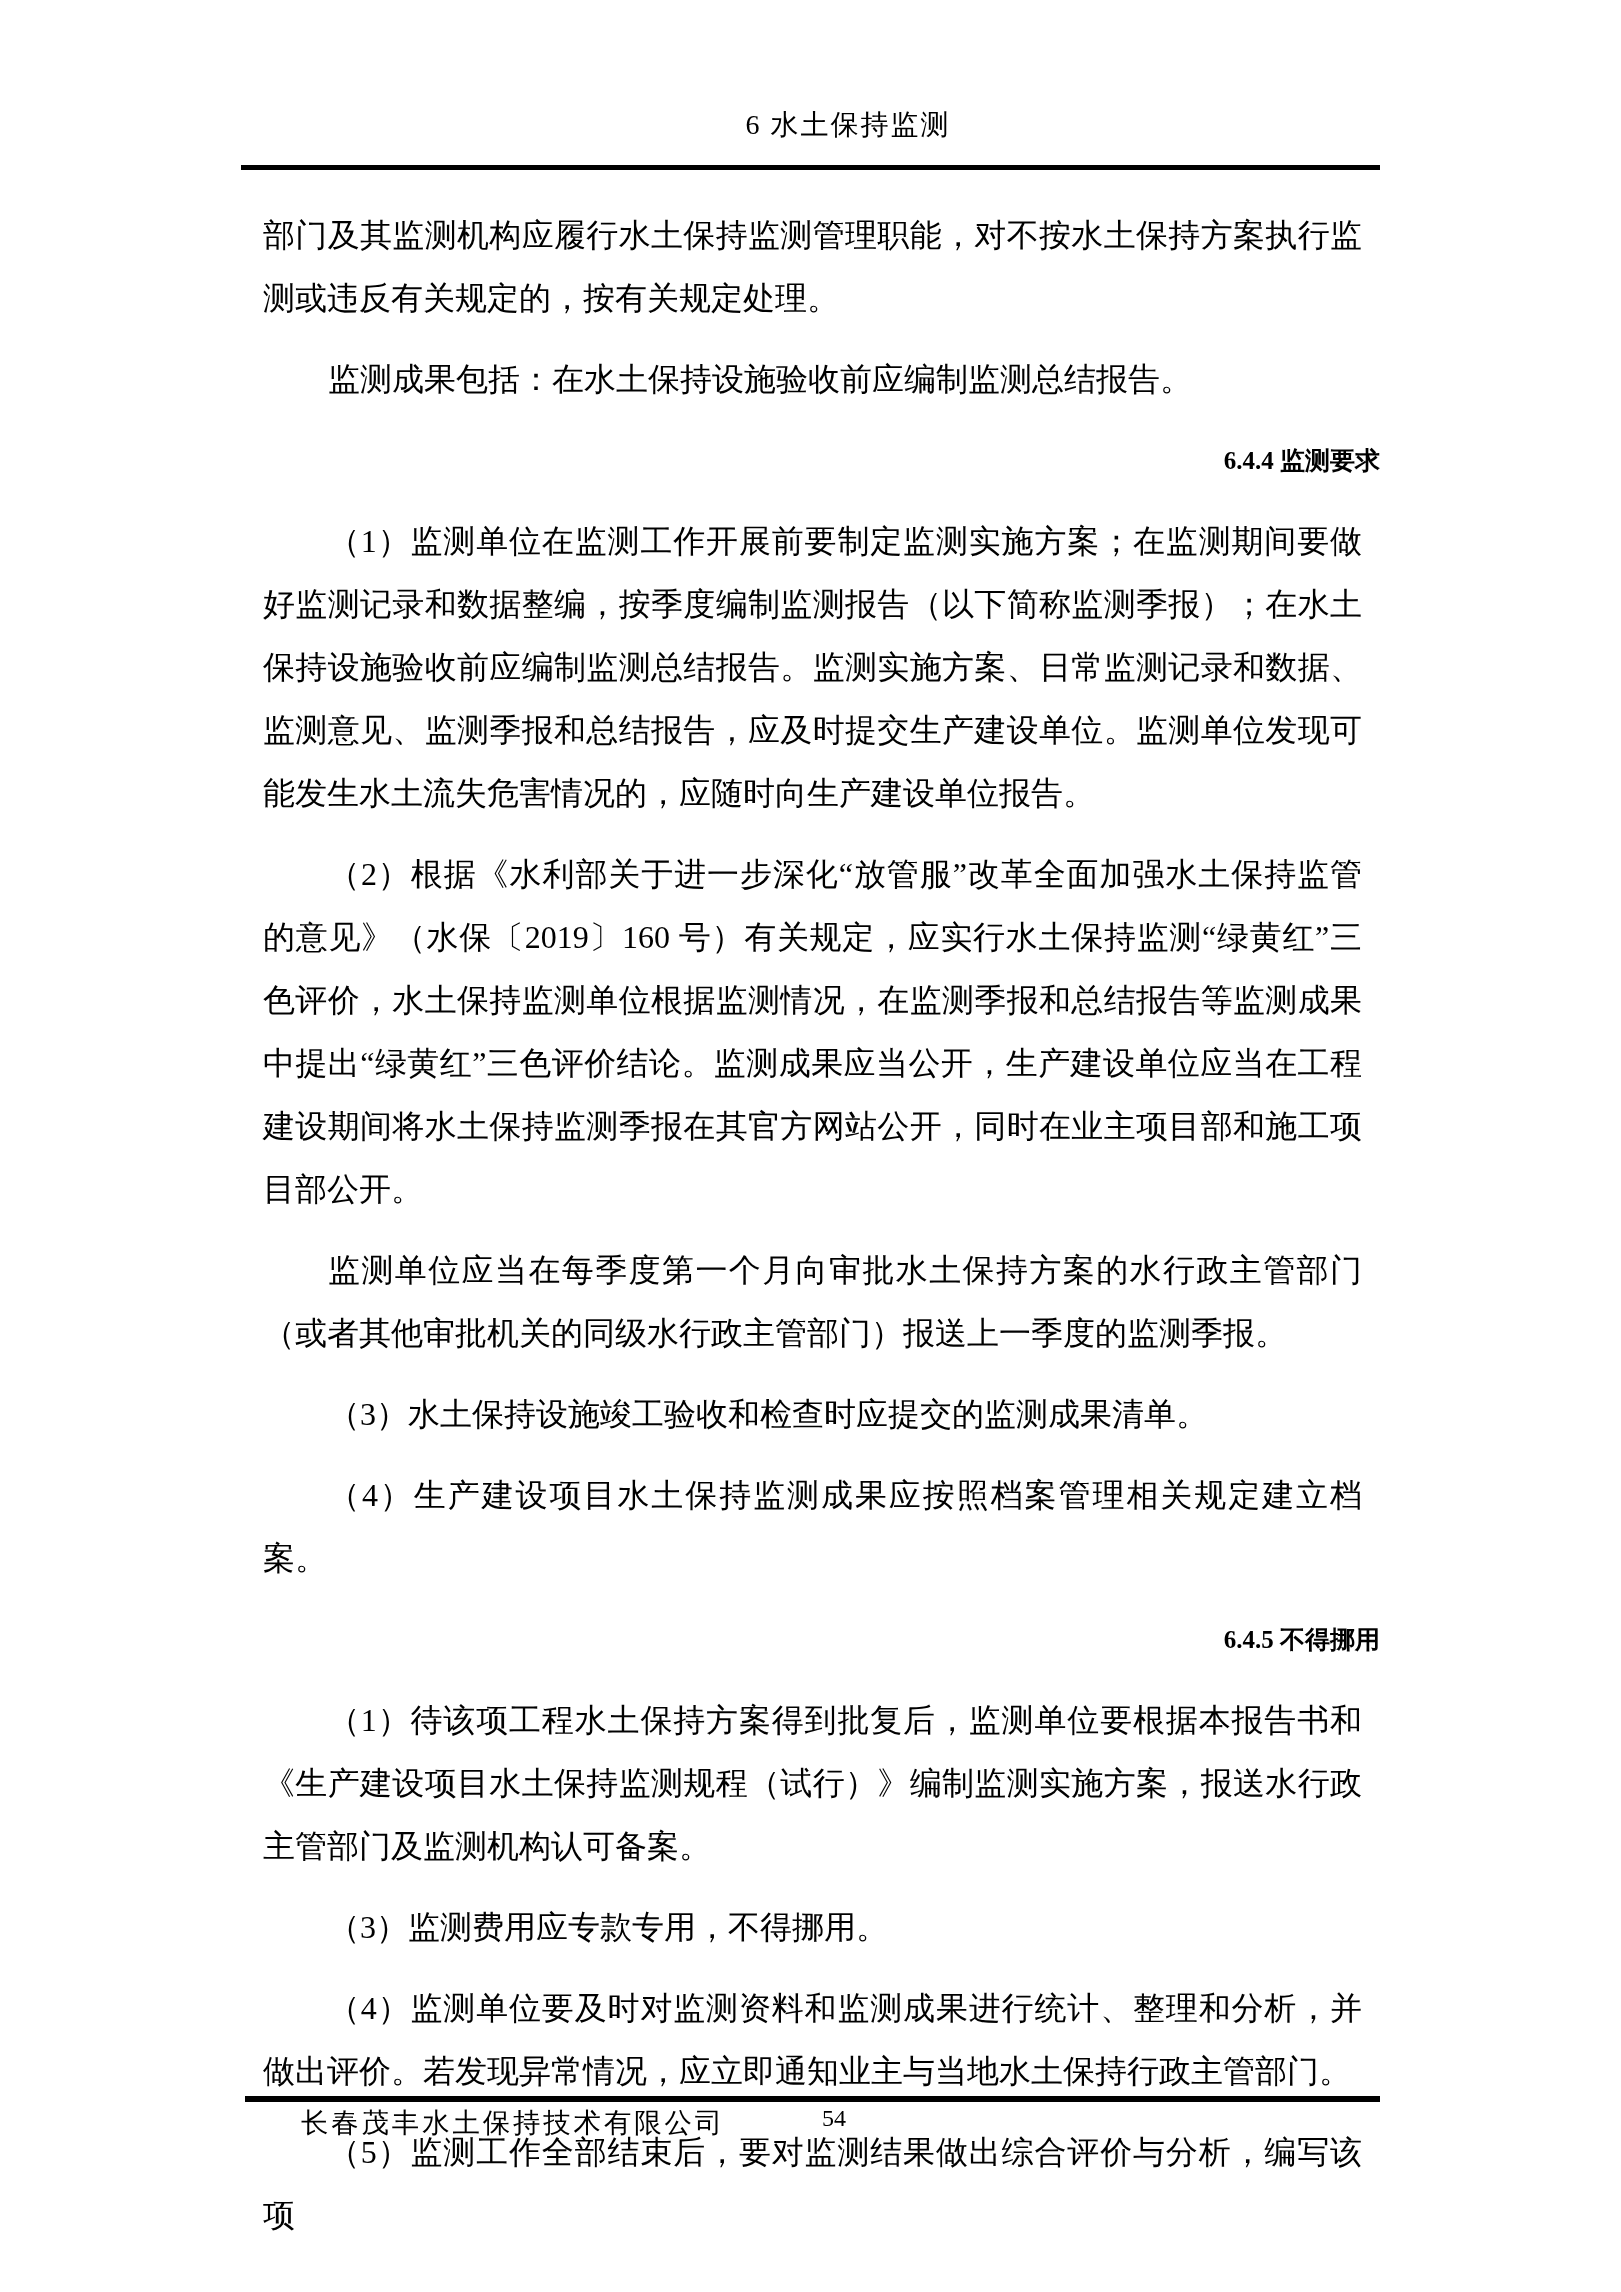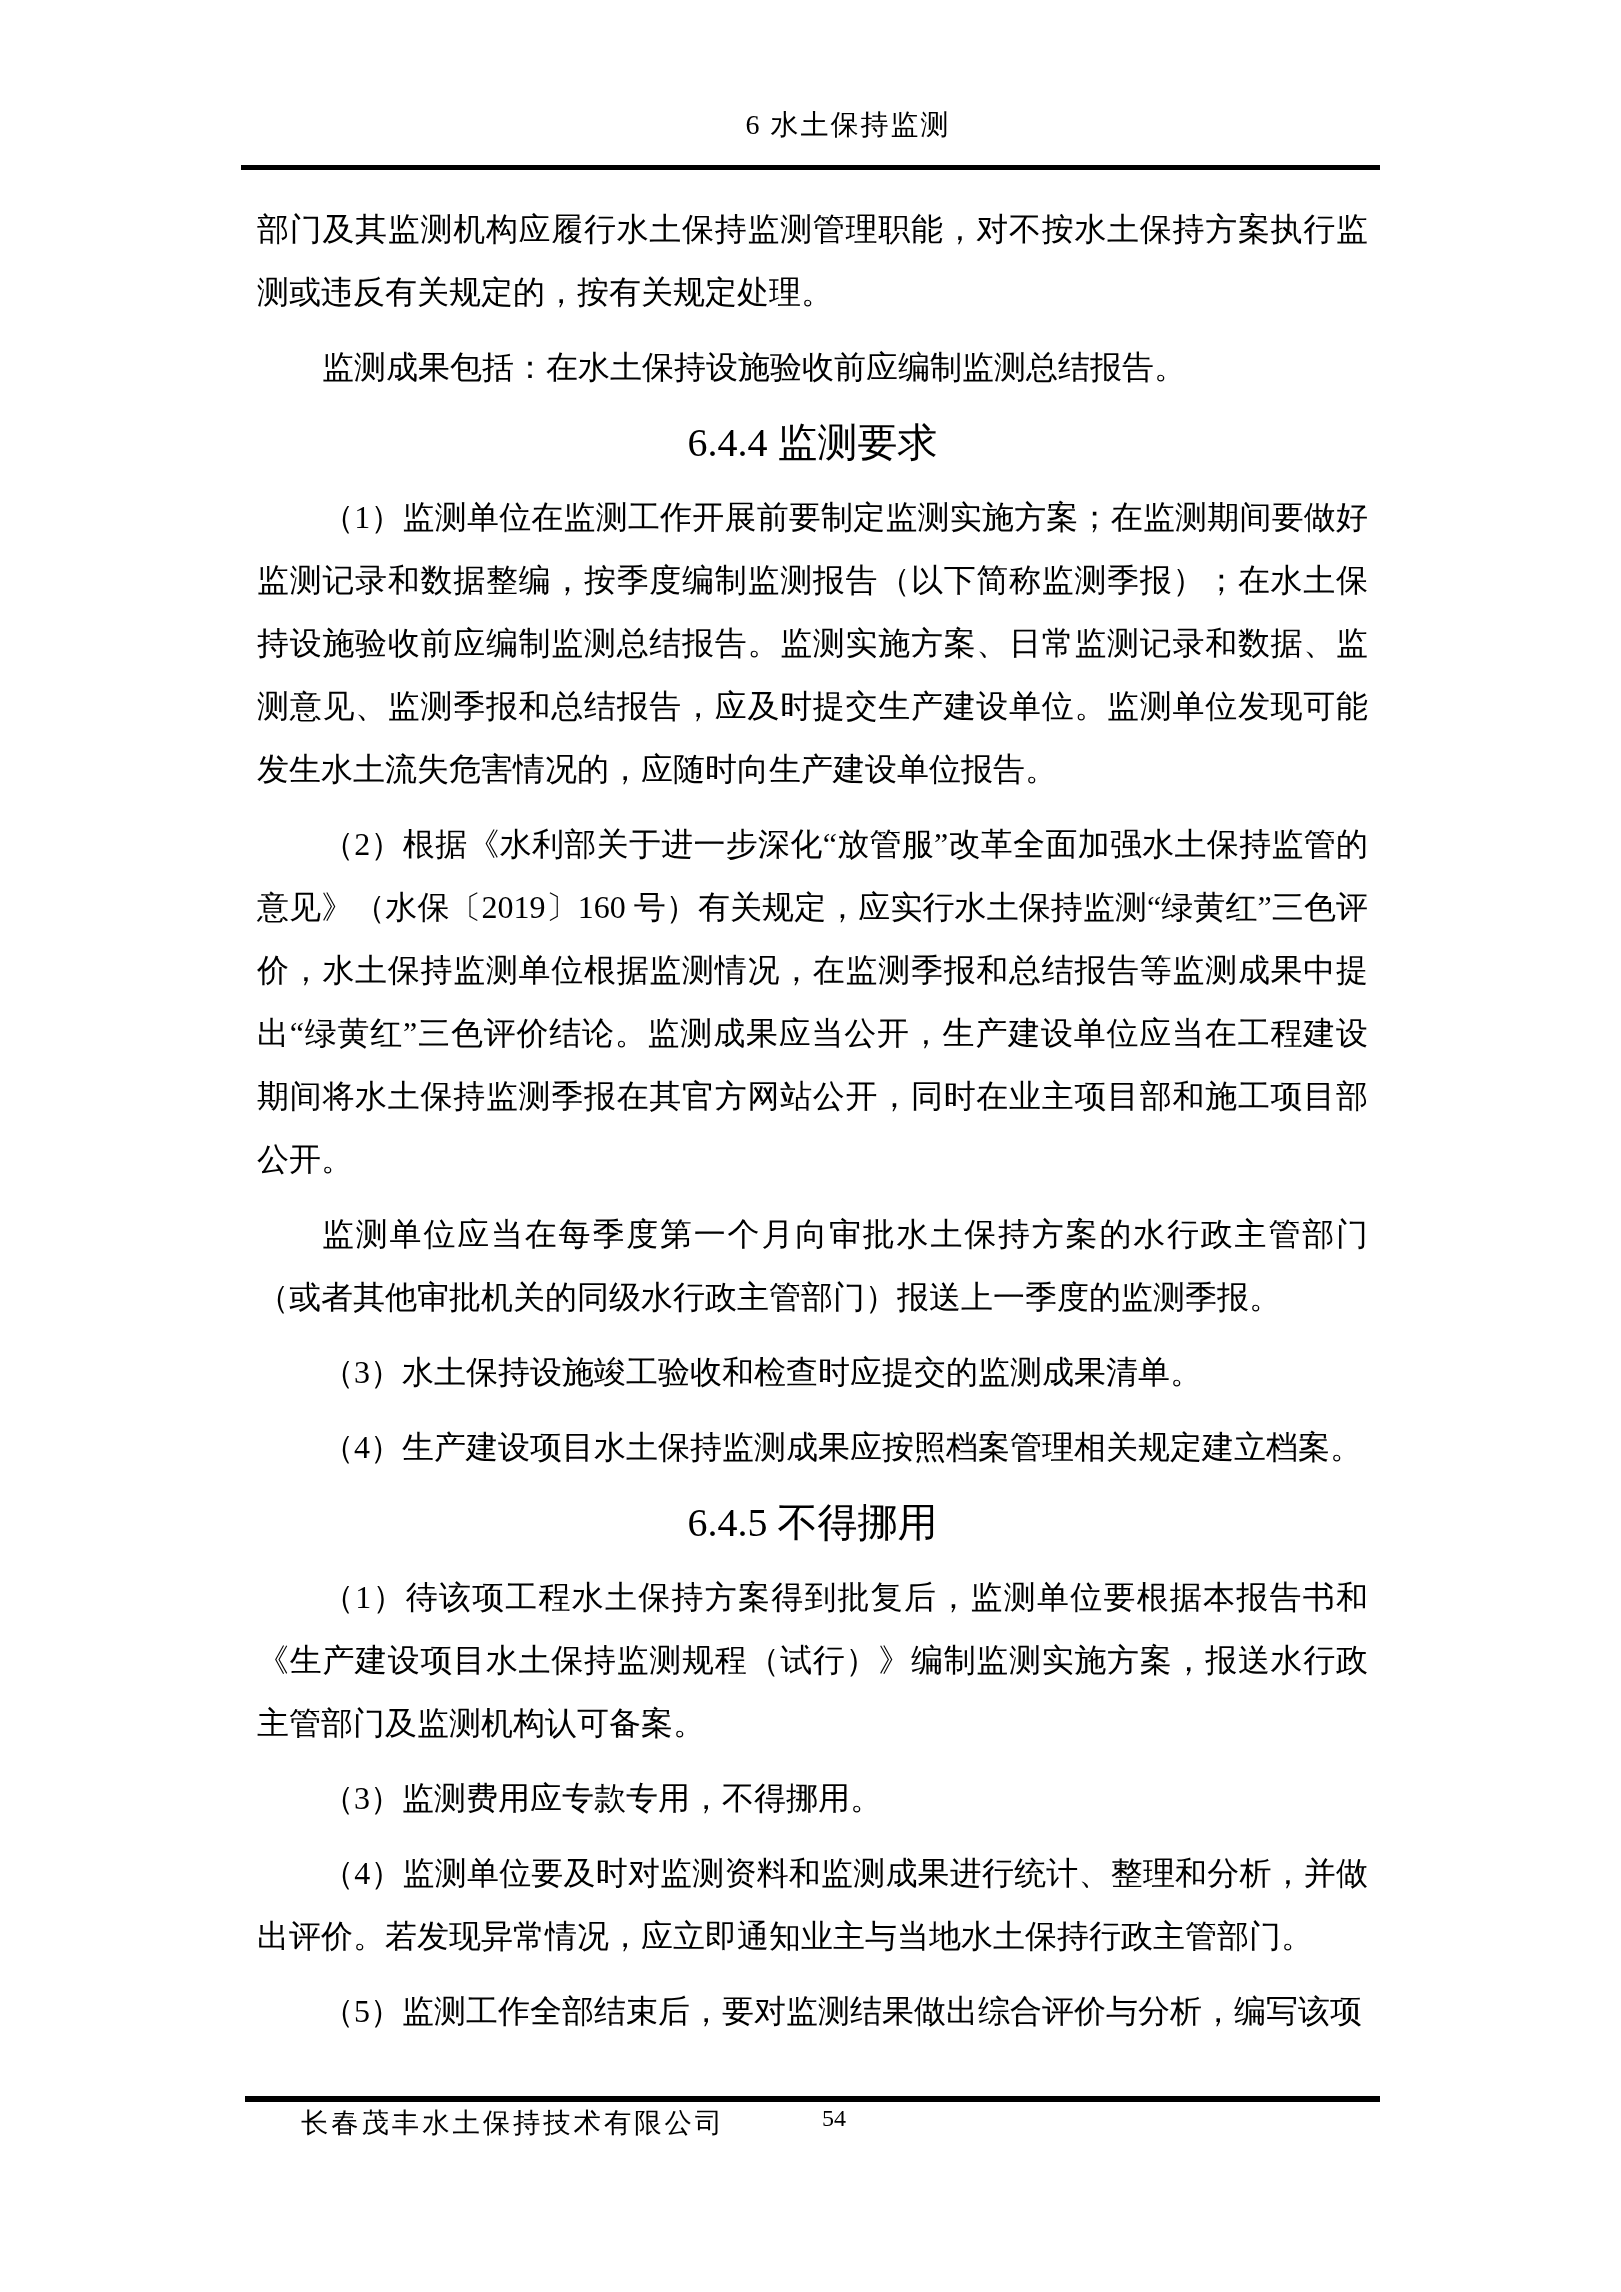--- a/index.html
+++ b/index.html
@@ -35,30 +35,30 @@
   .content {
     position: absolute;
     top: 186px;
     left: 245px;
     width: 1135px;
     font-size: 32px;
     line-height: 63px;
     text-align: justify;
   }
   .content p {
-    margin: 12px;
+    margin: 18px;
     text-align: justify;
   }
   .content p.indent { text-indent: 65px; }
   .content h2 {
     margin: 0;
-    font-size: 40px;
+    font-size: 25px;
     line-height: 63px;
-    font-weight: normal;
-    text-align: center;
+    font-weight: bold;
+    text-align: right;
   }
   .footer-rule {
     position: absolute;
     top: 2096px;
     left: 245px;
     width: 1135px;
     height: 5.9px;
     background: #000000;
   }
   .doc-footer {

